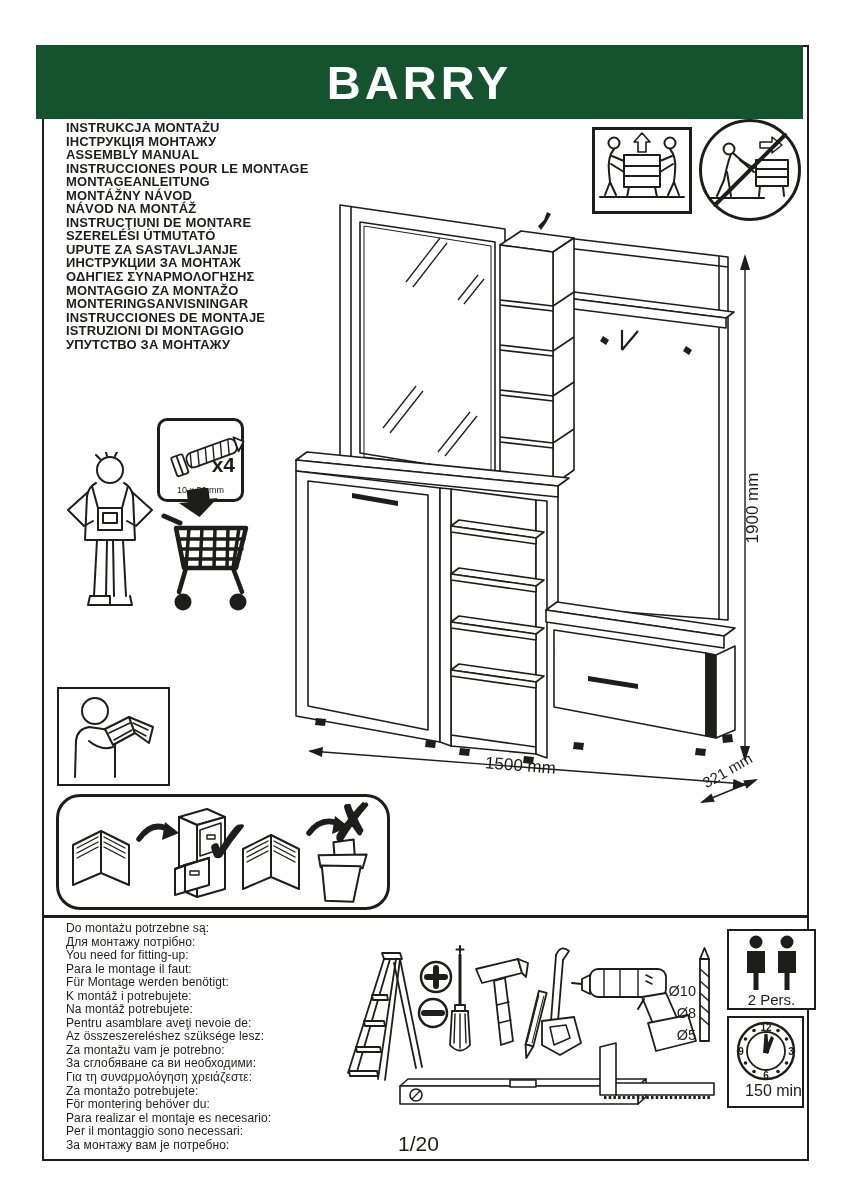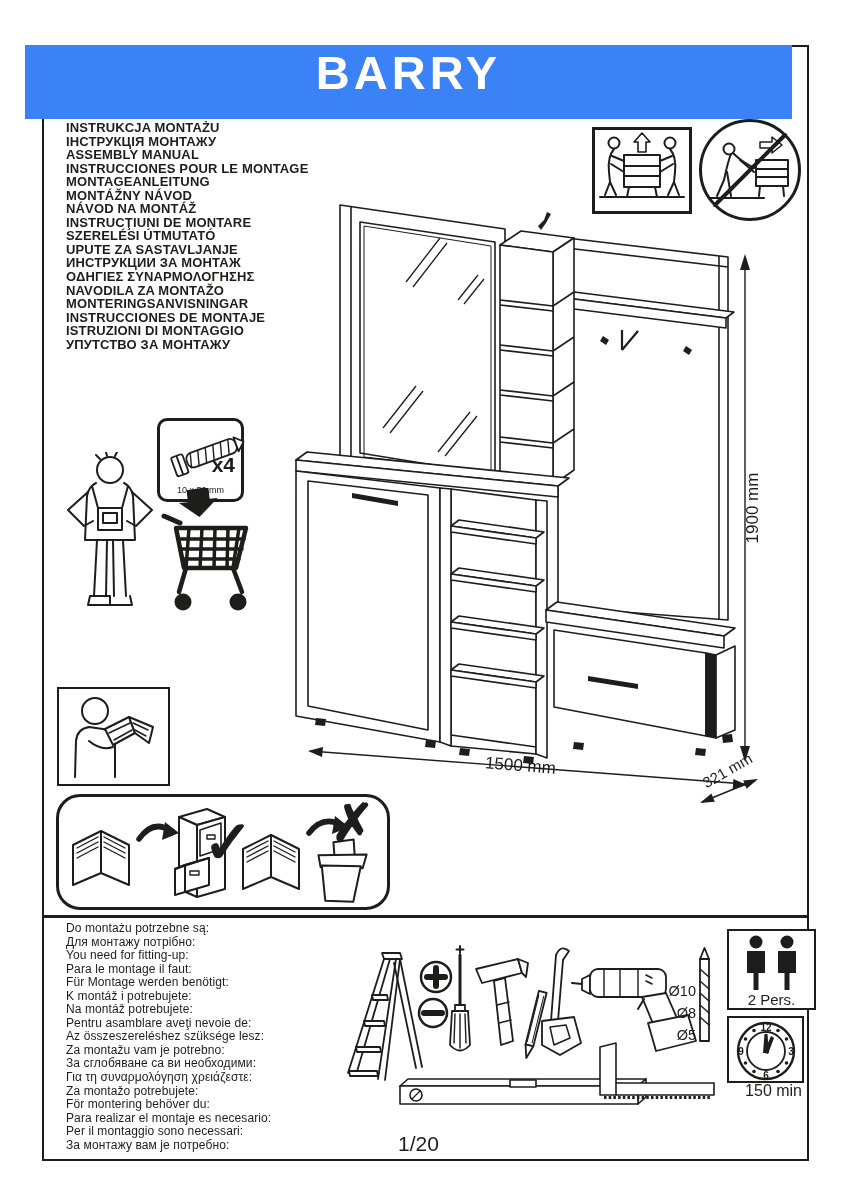--- a/index.html
+++ b/index.html
@@ -1,33 +1,33 @@
 <!DOCTYPE html>
 <html><head>
 <meta charset="utf-8">
 <style>
   html,body{margin:0;padding:0;background:#fff;}
   .page{position:relative;width:849px;height:1200px;background:#fff;overflow:hidden;
         font-family:"Liberation Sans",sans-serif;color:#1d1d1b;}
   .abs{position:absolute;}
   .border-box{left:42px;top:45px;width:767px;height:1116px;border:2px solid #1d1d1b;box-sizing:border-box;}
-  .header{left:25px;top:45px;width:767px;height:74px;background:#3b82f6;display:flex;justify-content:center;}
+  .header{left:36px;top:45px;width:767px;height:74px;background:#14532d;display:flex;align-items:center;justify-content:center;}
   .title{color:#fff;font-weight:bold;font-size:47px;letter-spacing:4px;}
   .languages{left:66px;top:121px;font-size:13px;font-weight:bold;line-height:13.55px;white-space:nowrap;letter-spacing:.15px;}
   .needs{left:66px;top:922px;font-size:12px;font-weight:normal;line-height:13.55px;white-space:nowrap;letter-spacing:.1px;}
   .lift-ok-box{left:592px;top:127px;width:100px;height:87px;border:3px solid #1d1d1b;box-sizing:border-box;background:#fff;}
   .no-drag-circle{left:699px;top:119px;width:102px;height:102px;border:3px solid #1d1d1b;border-radius:50%;box-sizing:border-box;background:#fff;}
   .screw-box{left:157px;top:418px;width:87px;height:84px;border:3px solid #1d1d1b;border-radius:10px;box-sizing:border-box;background:#fff;}
   .qty{position:absolute;right:6px;top:32px;font-size:21px;font-weight:bold;}
   .size{position:absolute;left:0;right:0;bottom:4px;text-align:center;font-size:9px;}
   .read-box{left:57px;top:687px;width:113px;height:99px;border:2px solid #1d1d1b;box-sizing:border-box;background:#fff;}
   .keep-strip{left:56px;top:794px;width:334px;height:116px;border:3px solid #1d1d1b;border-radius:24px;box-sizing:border-box;background:#fff;}
   .divider{left:42px;top:915px;width:767px;height:3px;background:#1d1d1b;}
   .persons-badge{left:727px;top:929px;width:89px;height:81px;border:2px solid #1d1d1b;box-sizing:border-box;text-align:center;background:#fff;}
-  .time-badge{left:727px;top:1016px;width:77px;height:67px;border:2px solid #1d1d1b;box-sizing:border-box;text-align:center;background:#fff;}
+  .time-badge{left:727px;top:1016px;width:77px;height:92px;border:2px solid #1d1d1b;box-sizing:border-box;text-align:center;background:#fff;}
   .badge-label{font-size:15px;line-height:15px;margin-top:1px;}
   .page-number{left:398px;top:1132px;font-size:21px;}
   svg{display:block;}
   svg text{font-family:"Liberation Sans",sans-serif;}
 </style>
 </head>
 <body>
 
 <div class="page">
 
@@ -43,21 +43,21 @@
     <div>ASSEMBLY MANUAL</div>
     <div>INSTRUCCIONES POUR LE MONTAGE</div>
     <div>MONTAGEANLEITUNG</div>
     <div>MONTÁŽNY NÁVOD</div>
     <div>NÁVOD NA MONTÁŽ</div>
     <div>INSTRUCŢIUNI DE MONTARE</div>
     <div>SZERELÉSI ÚTMUTATÓ</div>
     <div>UPUTE ZA SASTAVLJANJE</div>
     <div>ИНСТРУКЦИИ ЗА МОНТАЖ</div>
     <div>ΟΔΗΓΙΕΣ ΣΥΝΑΡΜΟΛΟΓΗΣΗΣ</div>
-    <div>NAVODILA ZA MONTAŽO</div>
+    <div>MONTAGGIO ZA MONTAŽO</div>
     <div>MONTERINGSANVISNINGAR</div>
     <div>INSTRUCCIONES DE MONTAJE</div>
     <div>ISTRUZIONI DI MONTAGGIO</div>
     <div>УПУТСТВО ЗА МОНТАЖУ</div>
   </div>
 
   <div class="abs lift-ok-box">
     <svg width="94" height="81" viewBox="0 0 94 81" fill="none" stroke="#1d1d1b" stroke-width="2" stroke-linecap="round" stroke-linejoin="round">
       <line x1="5" y1="67" x2="89" y2="67"></line>
       <rect x="29" y="25" width="36" height="32" fill="#fff"></rect>

